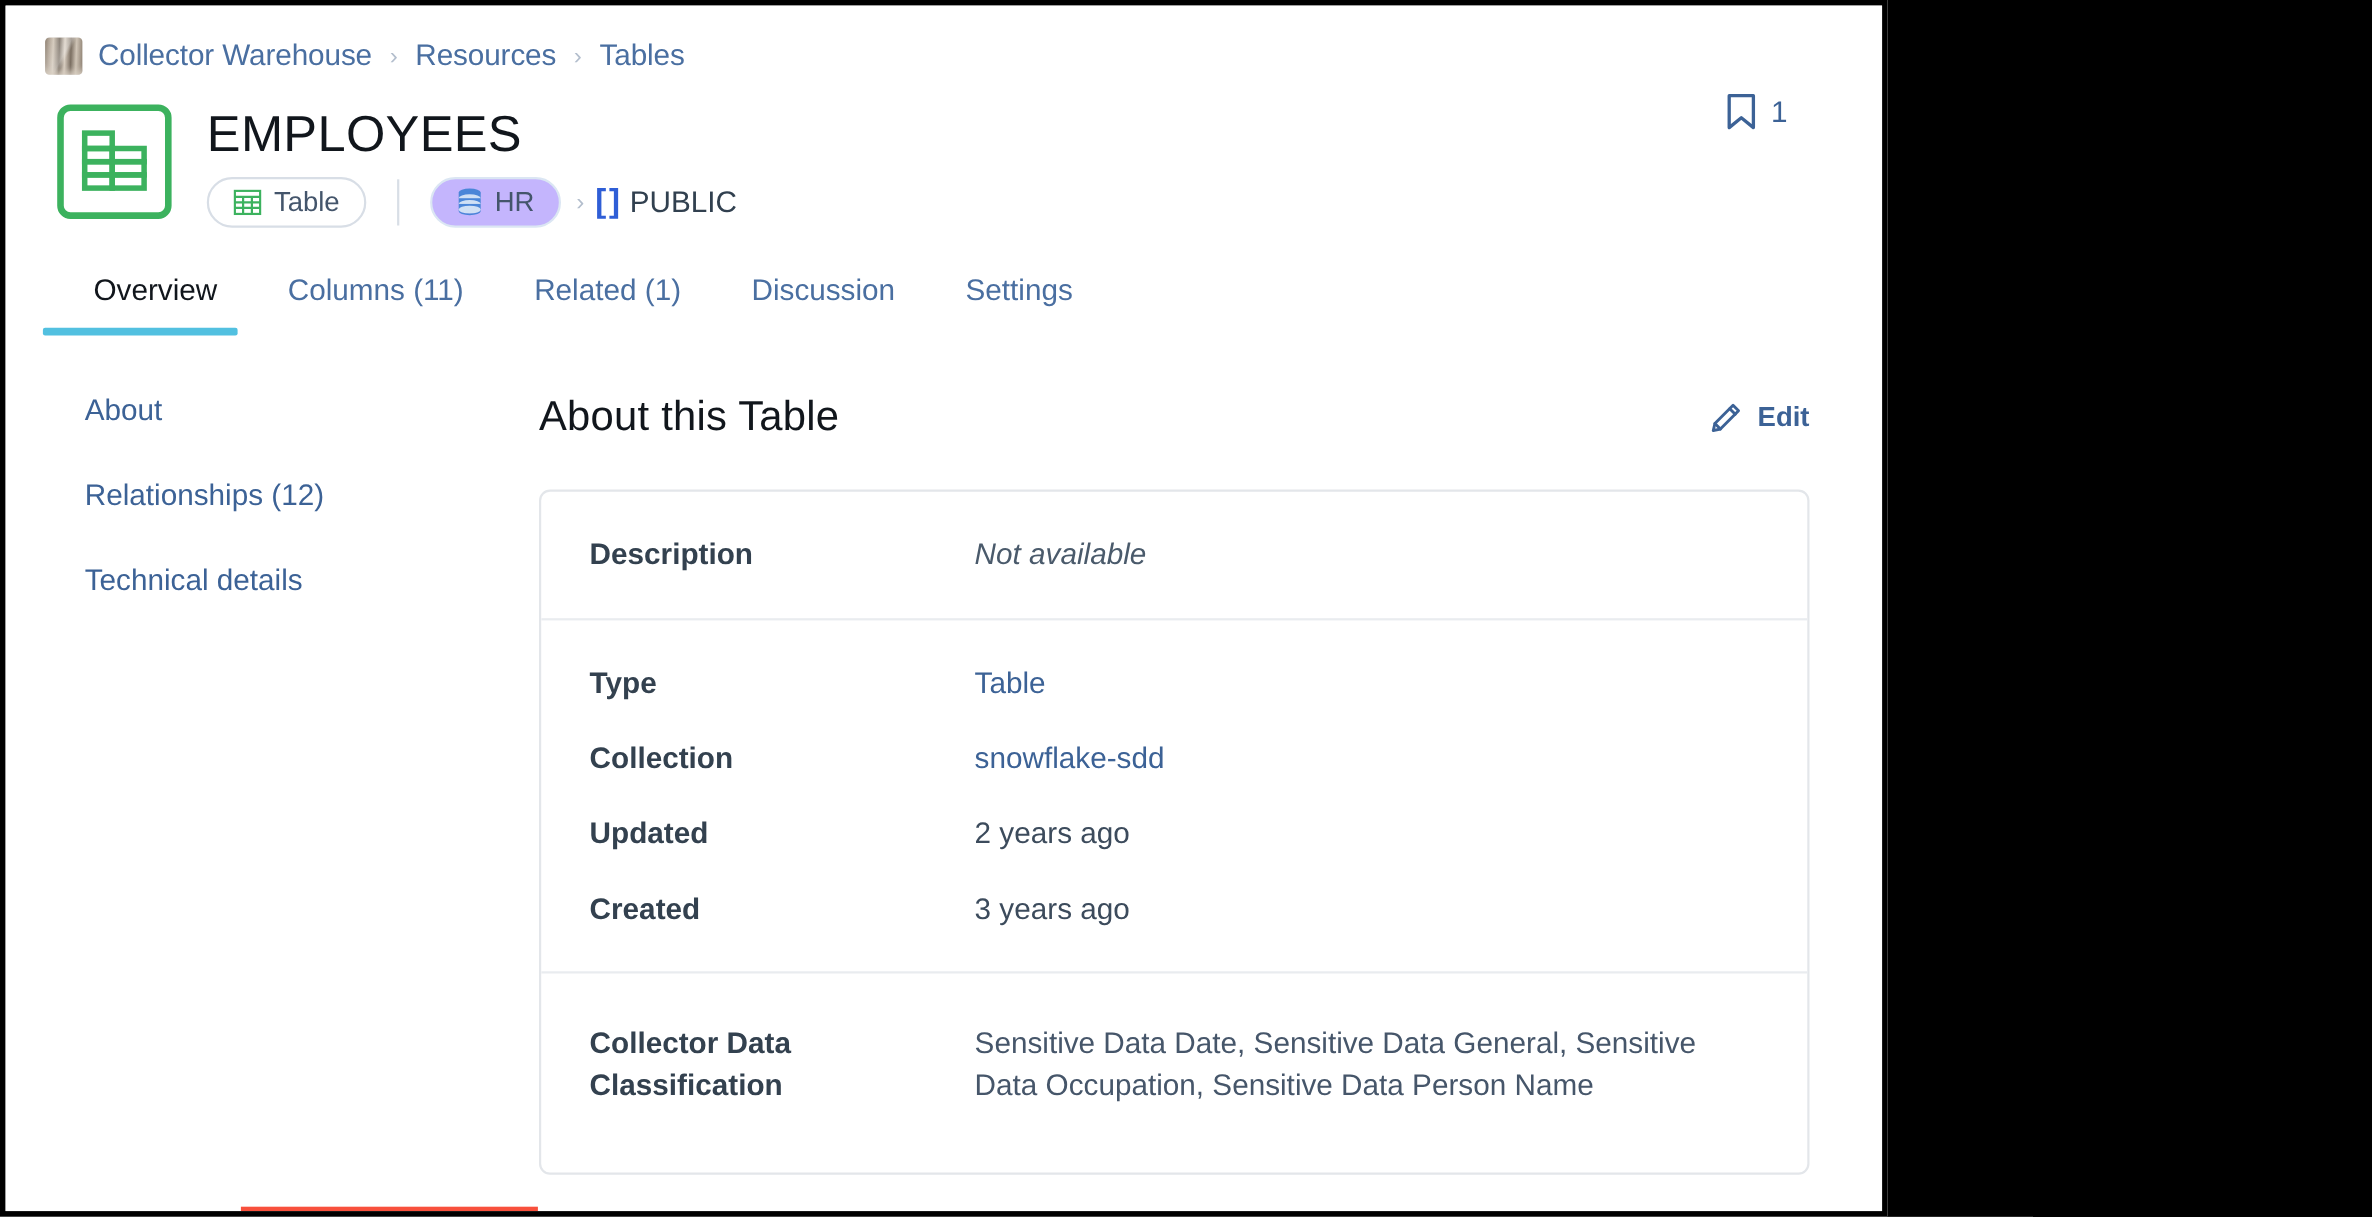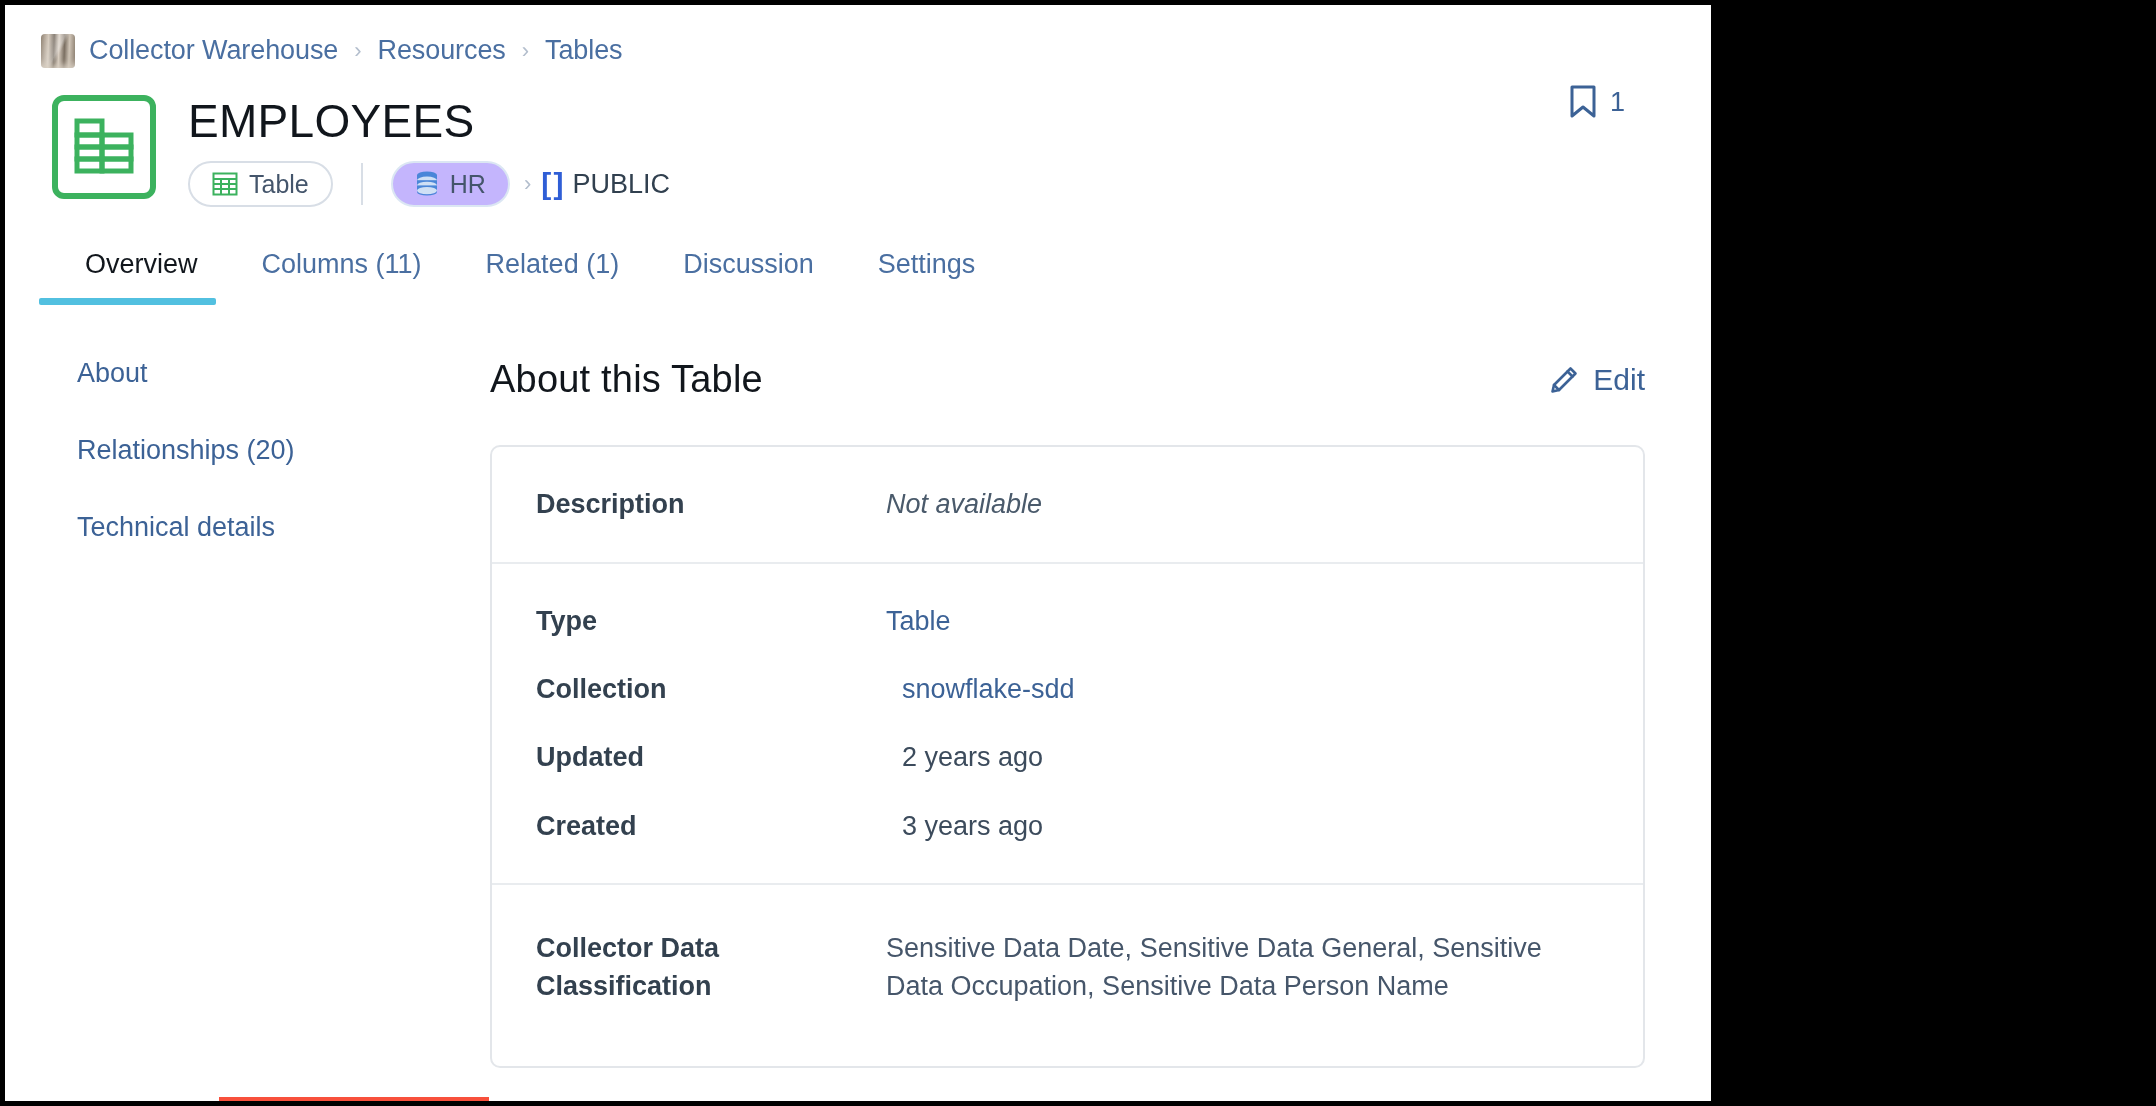--- a/index.html
+++ b/index.html
@@ -195,35 +195,35 @@
     padding: 0 0 0 0;
   }
   .main-title {
     font-size: 38px;
     color: #11161c;
     font-weight: 400;
     letter-spacing: 0.2px;
   }
   .edit-btn {
     display: flex; align-items: center; gap: 14px;
-    font-size: 30px; color: #3c6296;
+    font-size: 25px; color: #3c6296; font-weight: bold;
   }
 
   .card {
     margin-top: 44px;
     border: 2px solid #e3e6ea;
     border-radius: 10px;
     background: #fff;
     overflow: hidden;
   }
   .card-section { padding: 38px 44px 38px 44px; }
   .card-section + .card-section { border-top: 2px solid #e9ecef; }
 
   .kv { display: flex; align-items: center; }
-  .kv + .kv { margin-top: 30px; gap: 16px; }
+  .kv + .kv { margin-top: 30px; }
   .kv-key {
     width: 350px;
     flex: 0 0 350px;
     font-size: 27px;
     font-weight: 700;
     color: #33414f;
     line-height: 1.42;
   }
   .kv-val {
     font-size: 27px;
@@ -353,21 +353,21 @@
       <div class="tab">Columns (11)</div>
       <div class="tab">Related (1)</div>
       <div class="tab">Discussion</div>
       <div class="tab">Settings</div>
     </div>
 
     <div class="body-wrap">
 
       <div class="side-nav">
         <a class="side-link">About</a>
-        <a class="side-link">Relationships (20)</a>
+        <a class="side-link">Relationships (12)</a>
         <a class="side-link">Technical details</a>
       </div>
 
       <div class="main-col">
         <div class="main-head">
           <div class="main-title">About this Table</div>
           <div class="edit-btn">
             <span>
               <svg width="30" height="30" viewBox="0 0 30 30" aria-hidden="true">
                 <g fill="none" stroke="#3c6296" stroke-width="2.6" stroke-linejoin="round" stroke-linecap="round">

